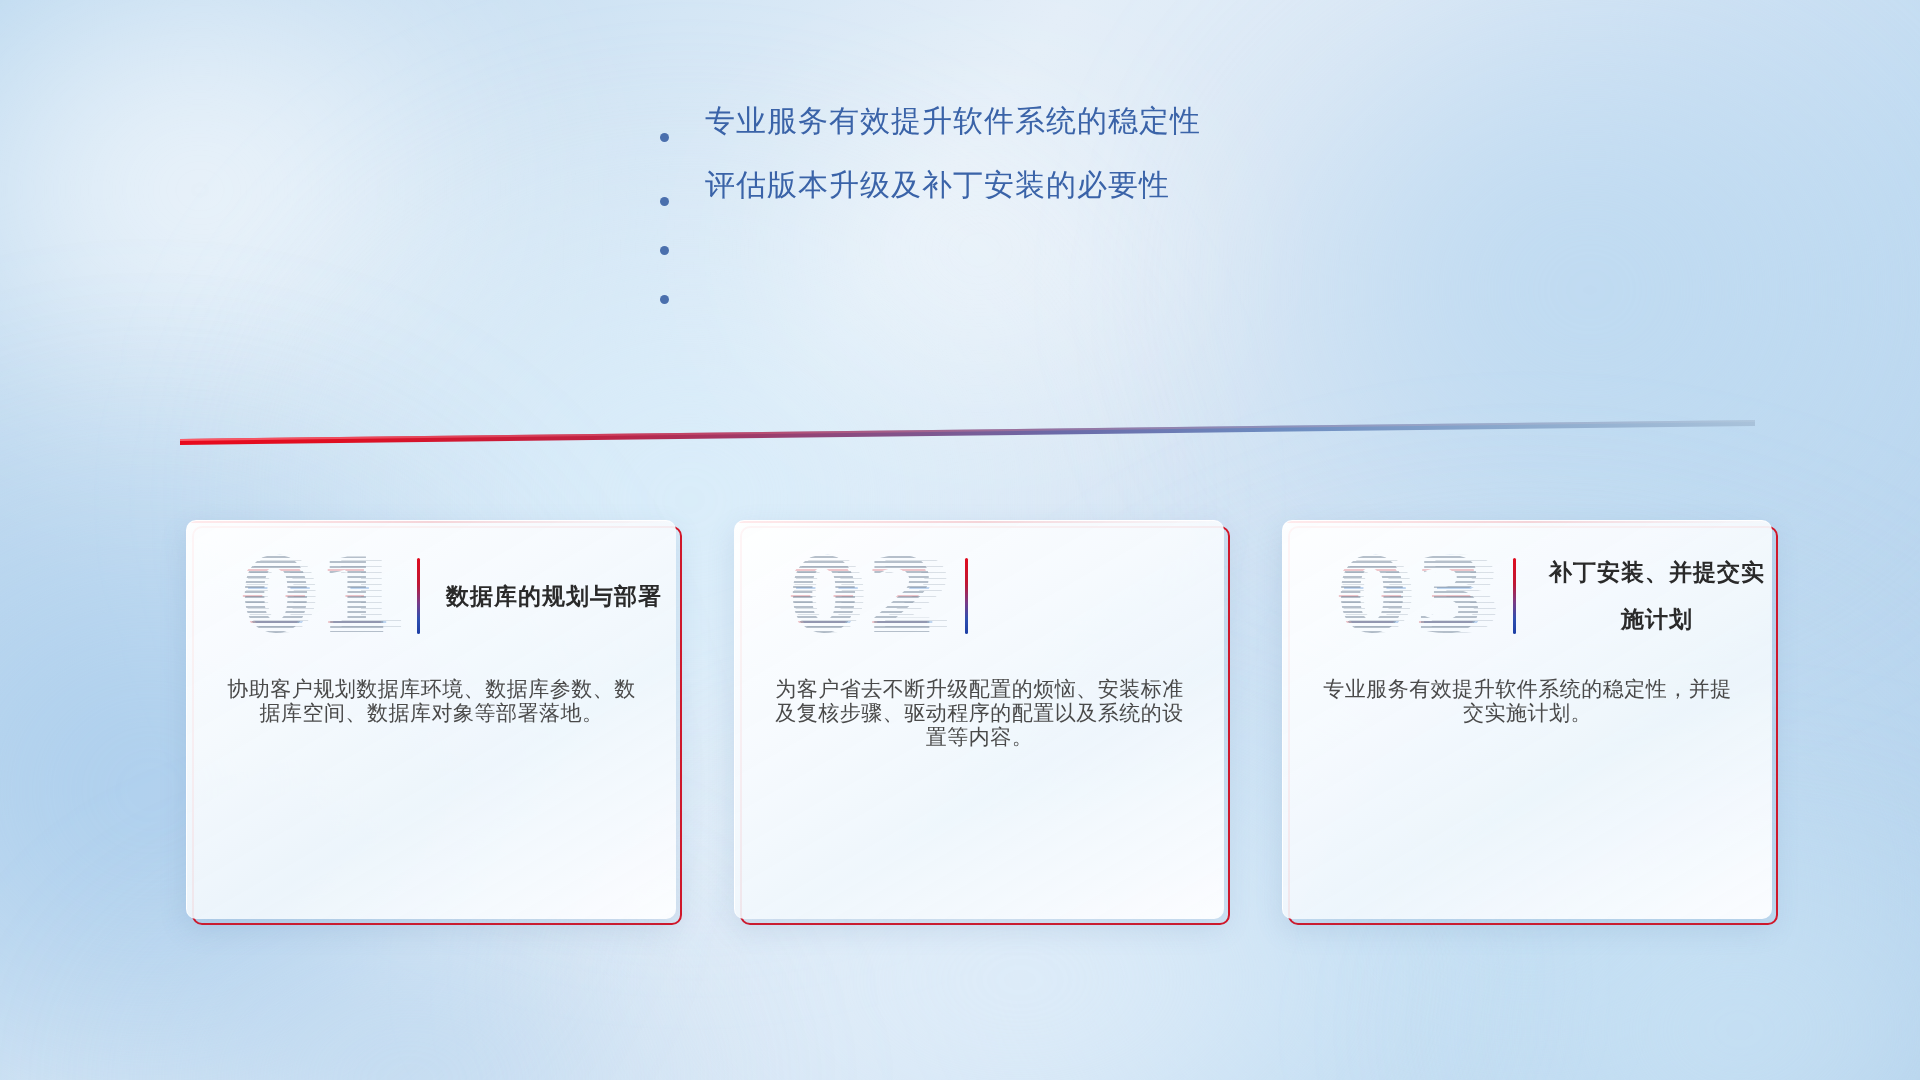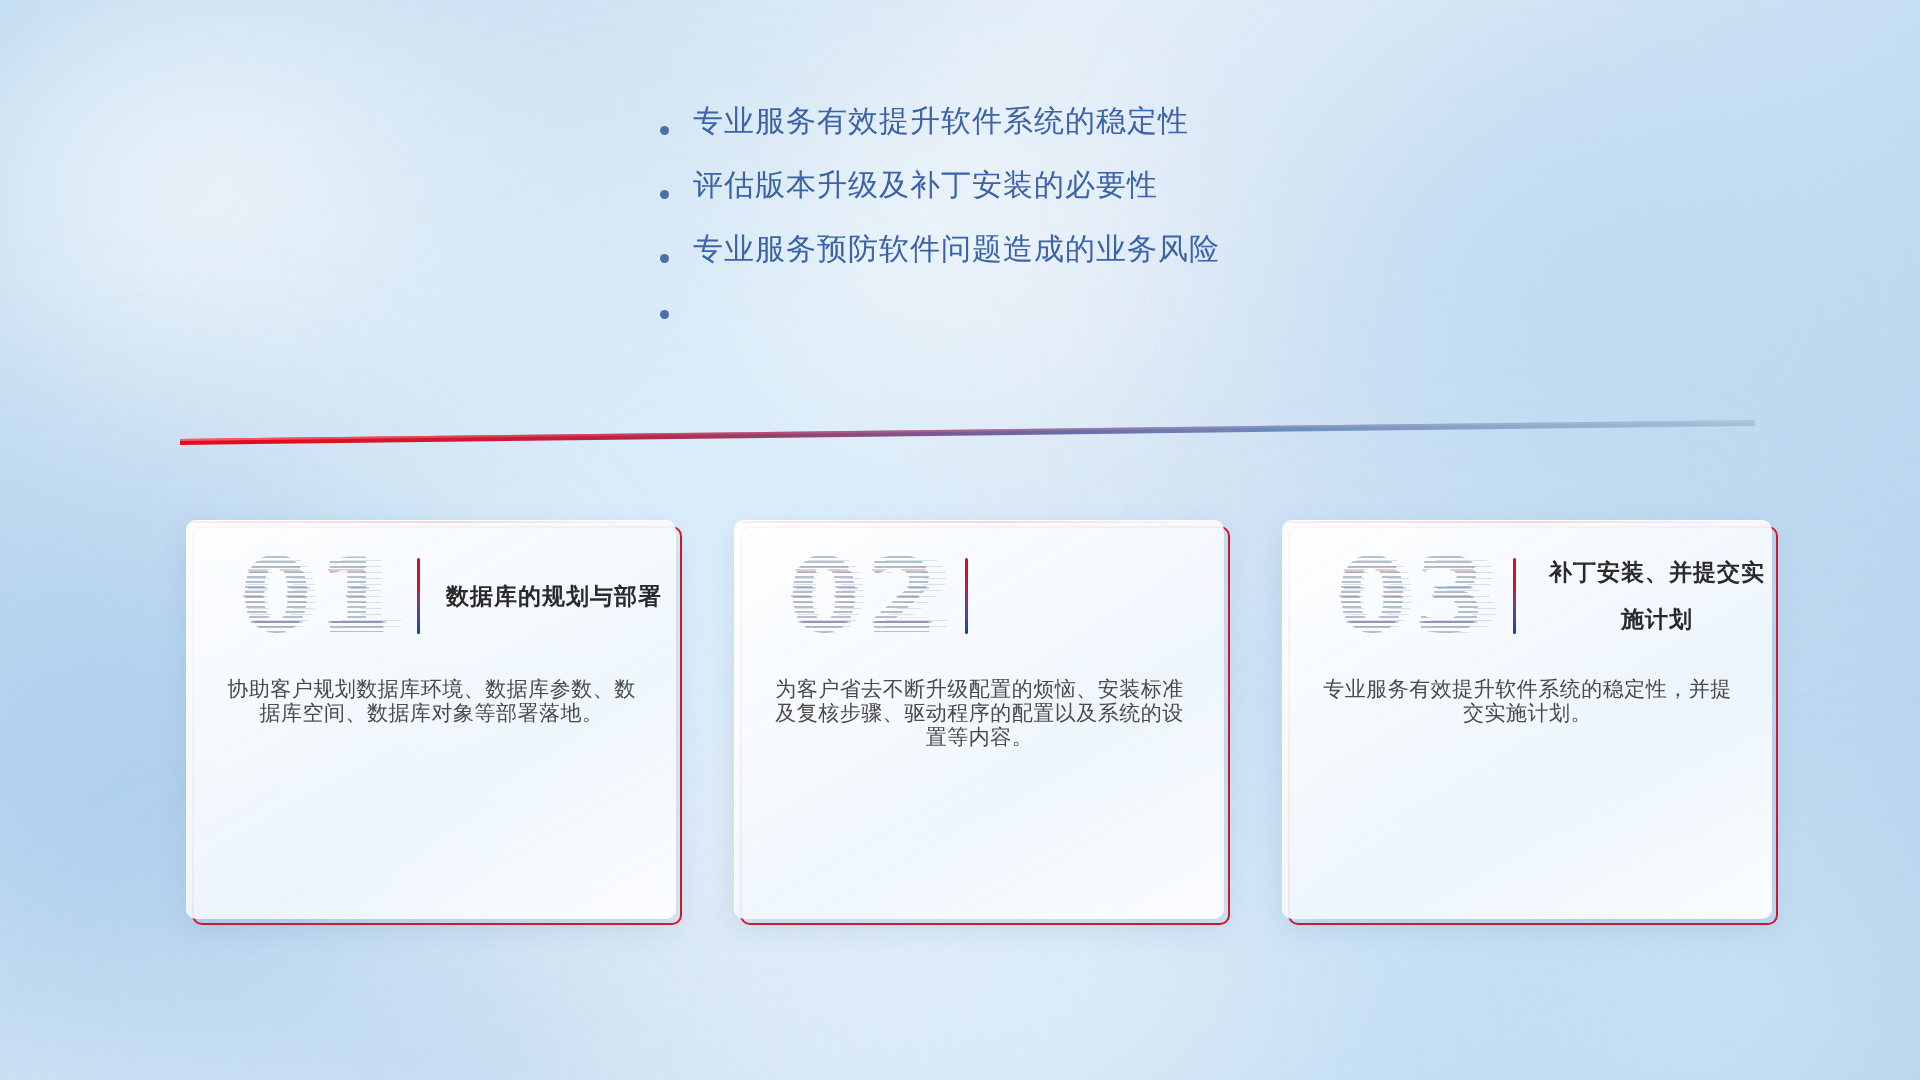--- a/index.html
+++ b/index.html
@@ -45,21 +45,21 @@
   .g8{ left:1420px; top:820px; width:640px; height:420px;
        background:radial-gradient(closest-side,rgba(206,230,246,.8),rgba(206,230,246,0)); }
   .g9{ left:700px; top:40px; width:560px; height:420px;
        background:radial-gradient(closest-side,rgba(255,255,255,.55),rgba(255,255,255,0)); }
 
   
   #bullets{
     position:absolute; left:660px; top:100px; width:860px;
   }
   .bullet{
-    display:flex; align-items:center; gap:24px;
+    display:flex; align-items:flex-end; gap:36px;
     margin-bottom:22px;
   }
   .bullet .dot{
     flex:0 0 auto;
     width:9px; height:9px; border-radius:50%;
     background:#4a6fad;
     margin-top:18px;
   }
   .bullet .btxt{
     font-size:30px;
@@ -222,21 +222,20 @@
   <div class="bullet">
     <span class="dot"></span>
     <span class="btxt">专业服务有效提升软件系统的稳定性</span>
   </div>
   <div class="bullet">
     <span class="dot"></span>
     <span class="btxt">评估版本升级及补丁安装的必要性</span>
   </div>
   <div class="bullet">
     <span class="dot"></span>
-    <span class="btxt">专业服务预防软件问题造成的业务风险</span>
   </div>
   <div class="bullet">
     <span class="dot"></span>
   </div>
 </div>
 
 <div id="divider">
   <svg width="1575" height="36" viewBox="0 0 1575 36" preserveAspectRatio="none">
     <defs>
       <linearGradient id="wedgeGrad" x1="0" y1="0" x2="1" y2="0">

